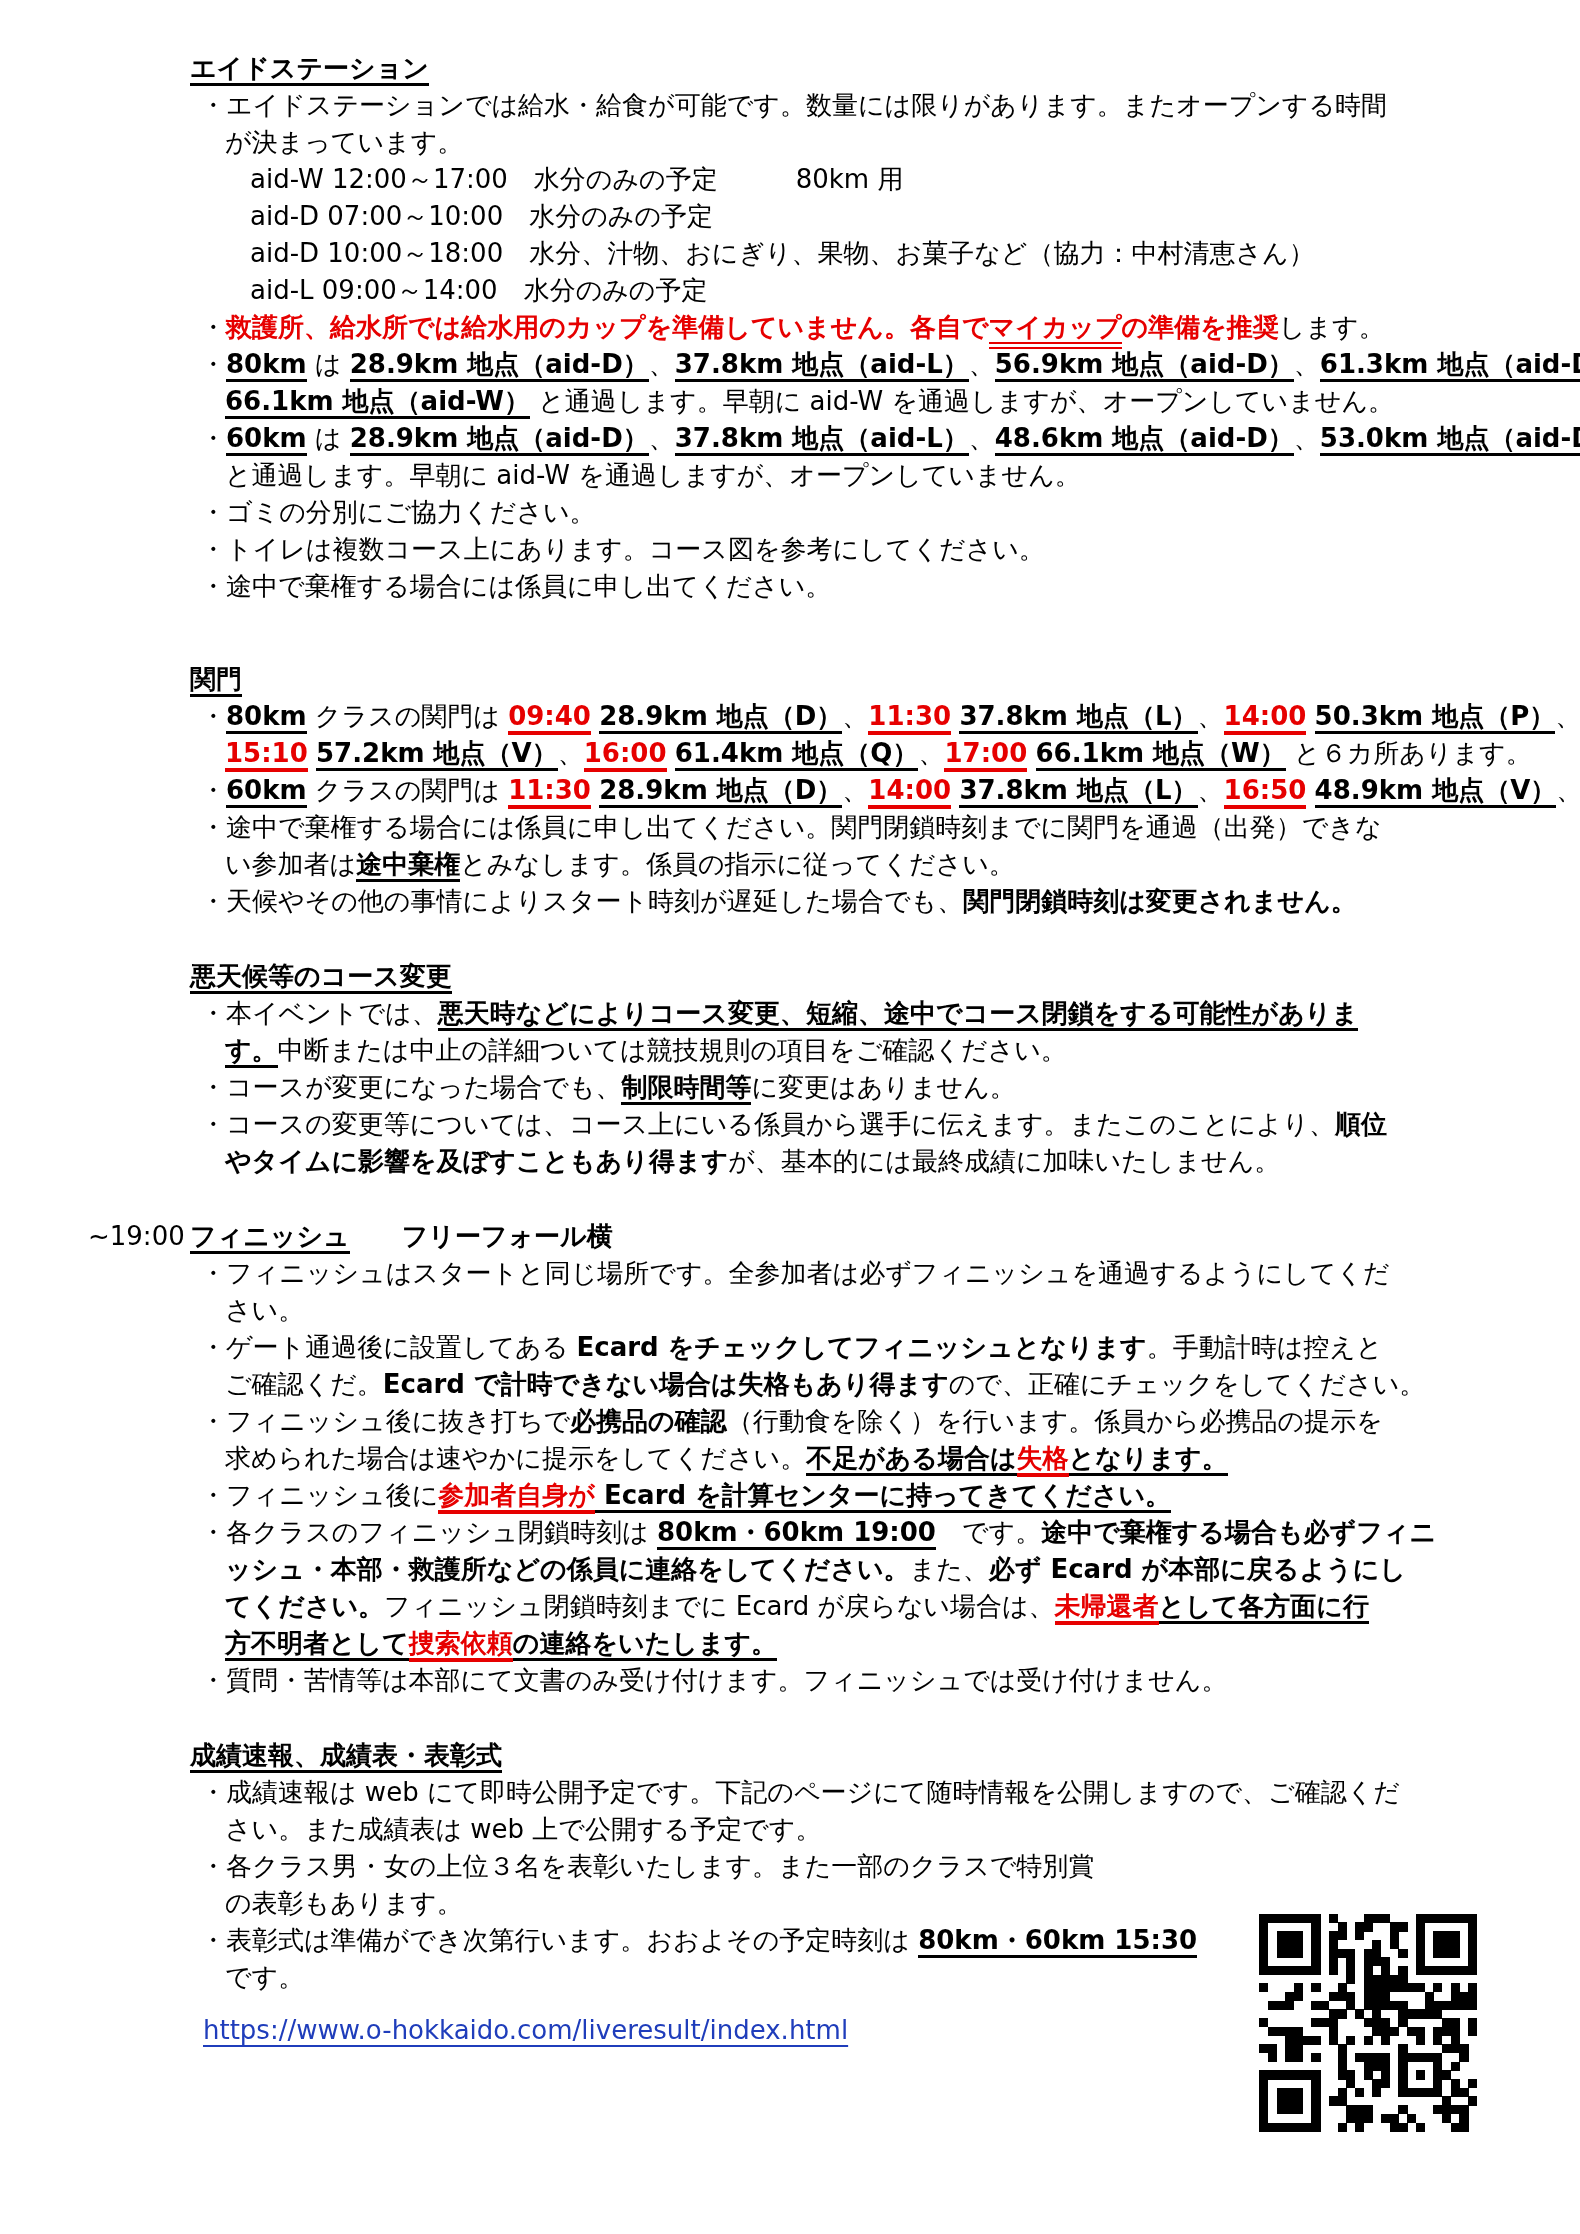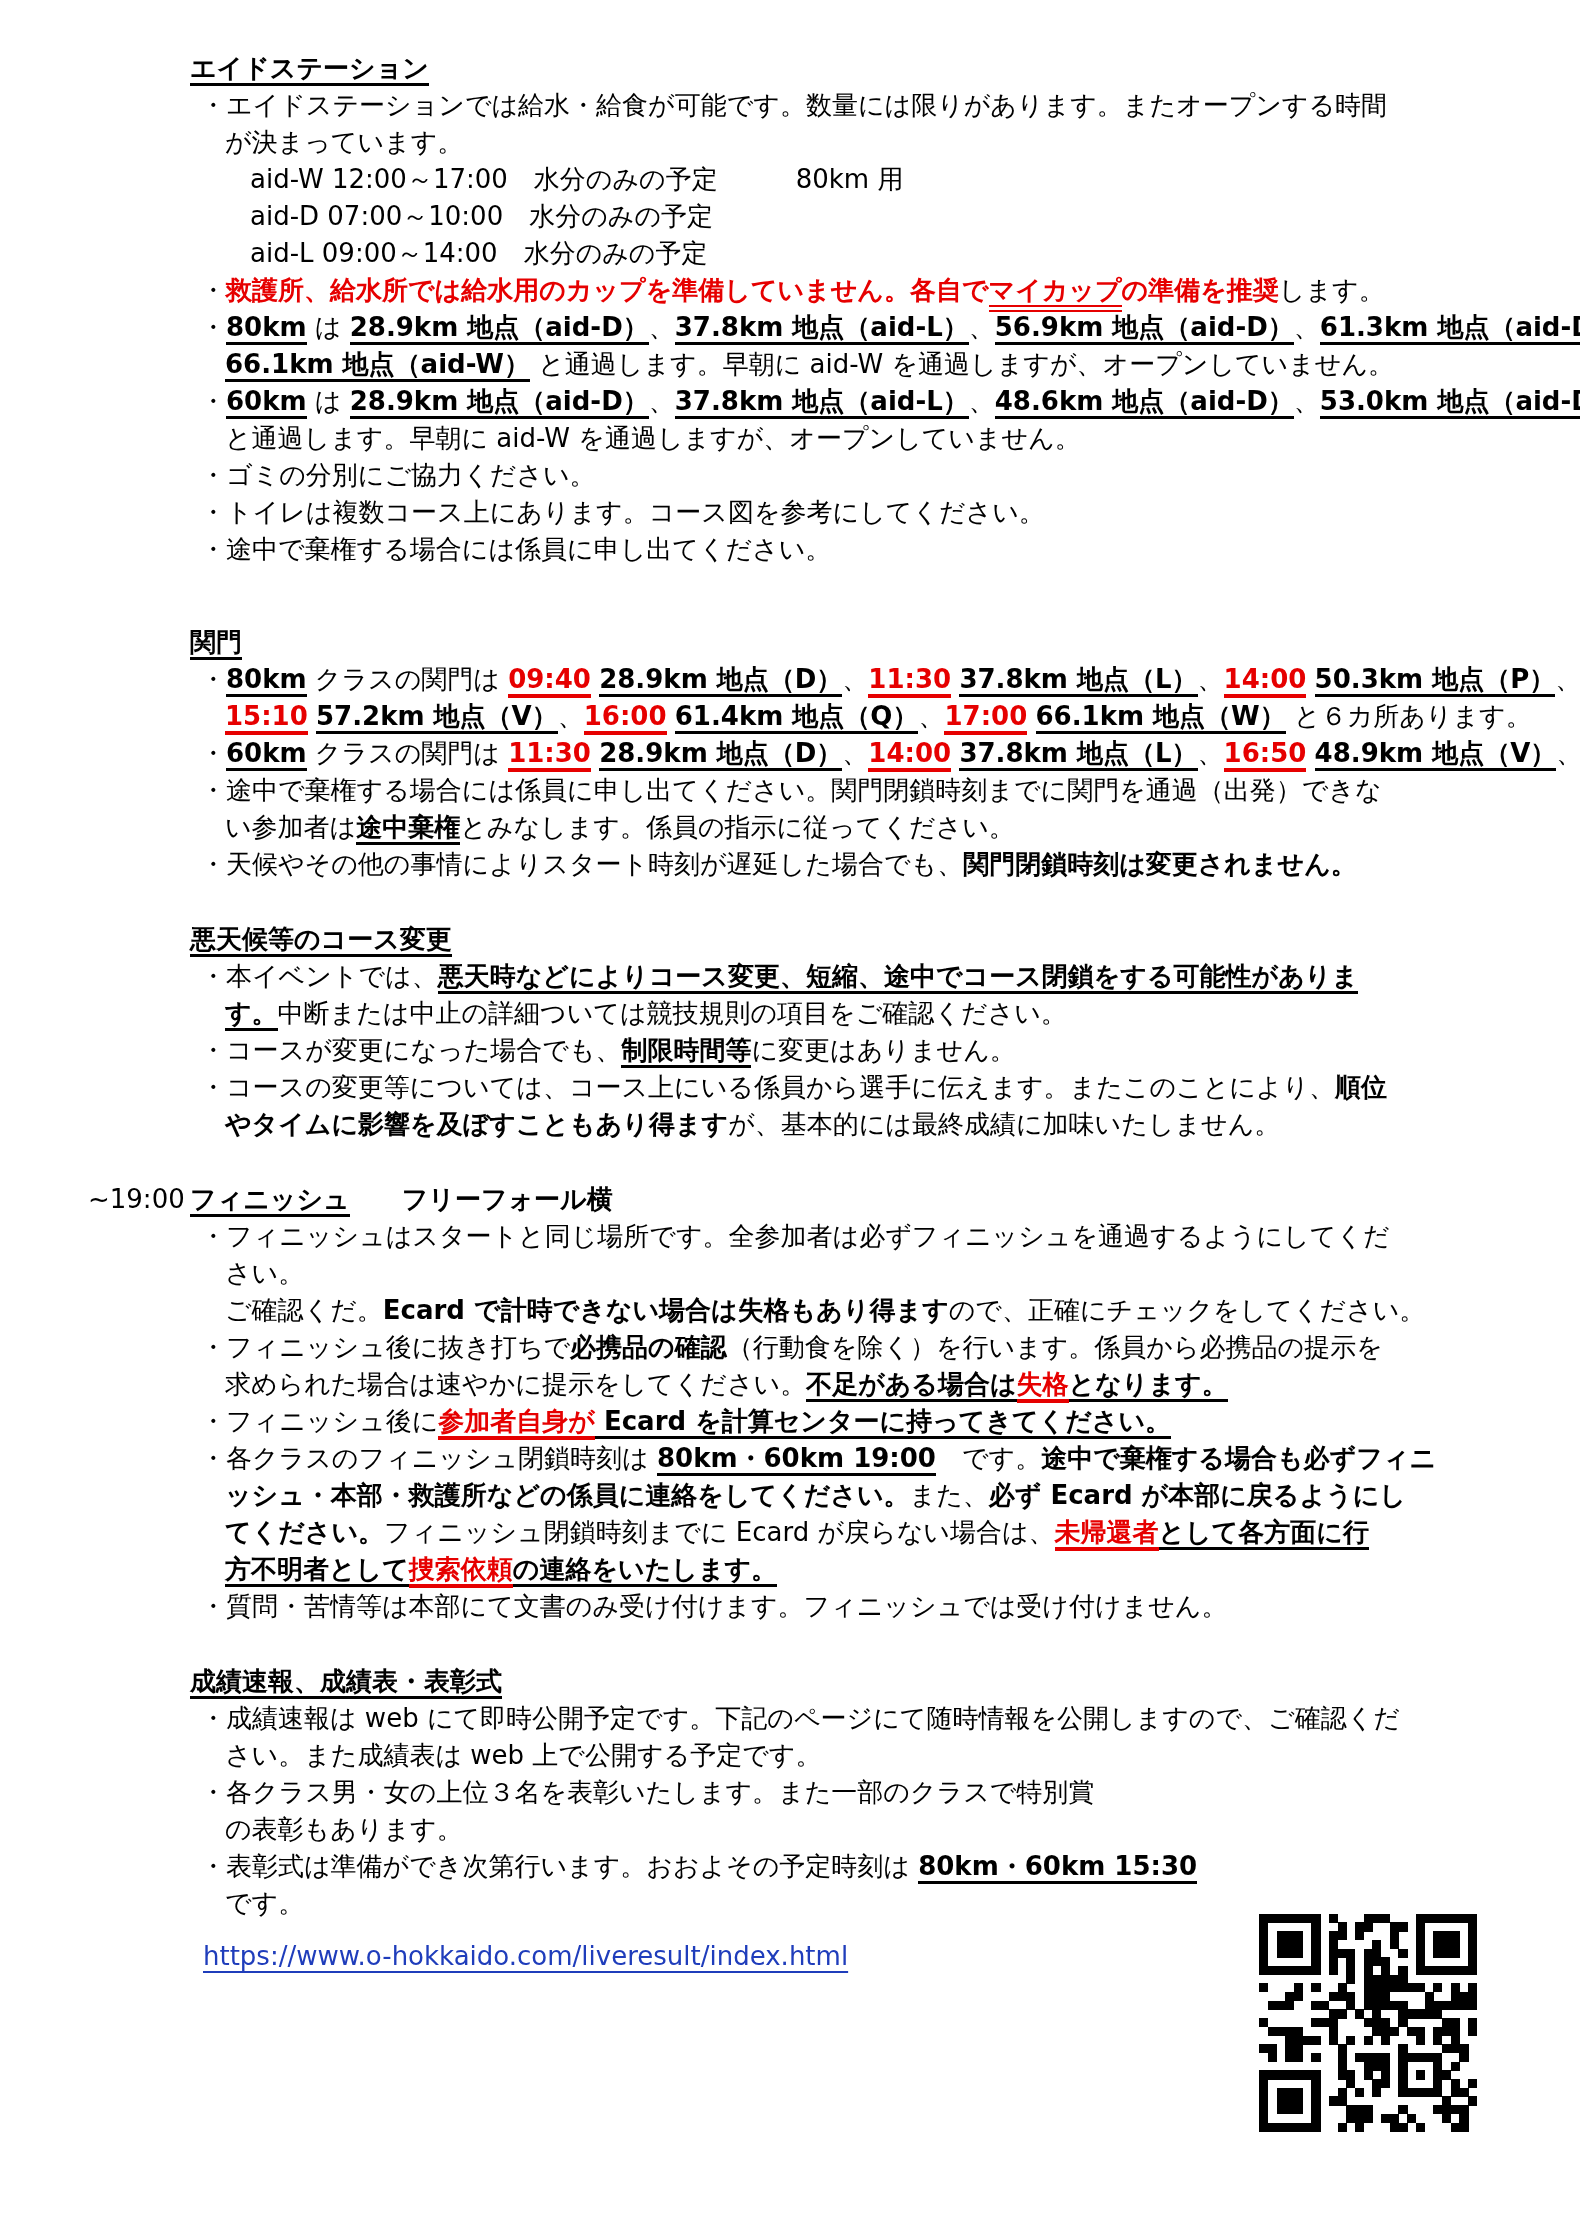--- a/index.html
+++ b/index.html
@@ -63,20 +63,21 @@
 
 <div class="page">
 
   <section class="section gap-lg">
     <div class="lines">
         <div class="line indent-h"><span class="bu">エイドステーション</span></div>
         <div class="line indent-0"><span>・エイドステーションでは給水・給食が可能です。数量には限りがあります。またオープンする時間</span></div>
         <div class="line indent-1"><span>が決まっています。</span></div>
         <div class="line indent-2"><span>aid-W 12:00～17:00　水分のみの予定　　　80km 用</span></div>
         <div class="line indent-2"><span>aid-D 07:00～10:00　水分のみの予定</span></div>
+        <div class="line indent-2"><span>aid-D 10:00～18:00　水分、汁物、おにぎり、果物、お菓子など（協力：中村清恵さん）</span></div>
         <div class="line indent-2"><span>aid-L 09:00～14:00　水分のみの予定</span></div>
         <div class="line indent-0"><span>・</span><span class="rb">救護所、給水所では給水用のカップを準備していません。各自で</span><span class="rbdu">マイカップ</span><span class="rb">の準備を推奨</span><span>します。</span></div>
         <div class="line indent-0"><span>・</span><span class="bu">80km</span><span> は </span><span class="bu">28.9km 地点（aid-D）</span><span>、</span><span class="bu">37.8km 地点（aid-L）</span><span>、</span><span class="bu">56.9km 地点（aid-D）</span><span>、</span><span class="bu">61.3km 地点（aid-D）</span></div>
         <div class="line indent-1"><span class="bu">66.1km 地点（aid-W）</span><span> と通過します。早朝に aid-W を通過しますが、オープンしていません。</span></div>
         <div class="line indent-0"><span>・</span><span class="bu">60km</span><span> は </span><span class="bu">28.9km 地点（aid-D）</span><span>、</span><span class="bu">37.8km 地点（aid-L）</span><span>、</span><span class="bu">48.6km 地点（aid-D）</span><span>、</span><span class="bu">53.0km 地点（aid-D）</span></div>
         <div class="line indent-1"><span>と通過します。早朝に aid-W を通過しますが、オープンしていません。</span></div>
         <div class="line indent-0"><span>・ゴミの分別にご協力ください。</span></div>
         <div class="line indent-0"><span>・トイレは複数コース上にあります。コース図を参考にしてください。</span></div>
         <div class="line indent-0"><span>・途中で棄権する場合には係員に申し出てください。</span></div>
       </div>
@@ -103,20 +104,21 @@
         <div class="line indent-0"><span>・コースの変更等については、コース上にいる係員から選手に伝えます。またこのことにより、</span><span class="b">順位</span></div>
         <div class="line indent-1"><span class="b">やタイムに影響を及ぼすこともあり得ます</span><span>が、基本的には最終成績に加味いたしません。</span></div>
       </div>
   </section>
 
   <section class="section">
     <div class="lines">
         <div class="line indent-note"><span class="note">~19:00</span><span class="bu">フィニッシュ</span><span>　　</span><span class="b">フリーフォール横</span></div>
         <div class="line indent-0"><span>・フィニッシュはスタートと同じ場所です。全参加者は必ずフィニッシュを通過するようにしてくだ</span></div>
         <div class="line indent-1"><span>さい。</span></div>
+        <div class="line indent-0"><span>・ゲート通過後に設置してある </span><span class="b">Ecard をチェックしてフィニッシュとなります</span><span>。手動計時は控えと</span></div>
         <div class="line indent-1"><span>ご確認くだ。</span><span class="b">Ecard で計時できない場合は失格もあり得ます</span><span>ので、正確にチェックをしてください。</span></div>
         <div class="line indent-0"><span>・フィニッシュ後に抜き打ちで</span><span class="b">必携品の確認</span><span>（行動食を除く）を行います。係員から必携品の提示を</span></div>
         <div class="line indent-1"><span>求められた場合は速やかに提示をしてください。</span><span class="bu">不足がある場合は</span><span class="rbu">失格</span><span class="bu">となります。</span></div>
         <div class="line indent-0"><span>・フィニッシュ後に</span><span class="rbu">参加者自身が</span><span class="bu"> Ecard を計算センターに持ってきてください。</span></div>
         <div class="line indent-0"><span>・各クラスのフィニッシュ閉鎖時刻は </span><span class="bu">80km・60km 19:00</span><span>　です。</span><span class="b">途中で棄権する場合も必ずフィニ</span></div>
         <div class="line indent-1"><span class="b">ッシュ・本部・救護所などの係員に連絡をしてください。</span><span>また、</span><span class="b">必ず Ecard が本部に戻るようにし</span></div>
         <div class="line indent-1"><span class="b">てください。</span><span>フィニッシュ閉鎖時刻までに Ecard が戻らない場合は、</span><span class="rbu">未帰還者</span><span class="bu">として各方面に行</span></div>
         <div class="line indent-1"><span class="bu">方不明者として</span><span class="rbu">捜索依頼</span><span class="bu">の連絡をいたします。</span></div>
         <div class="line indent-0"><span>・質問・苦情等は本部にて文書のみ受け付けます。フィニッシュでは受け付けません。</span></div>
       </div>

